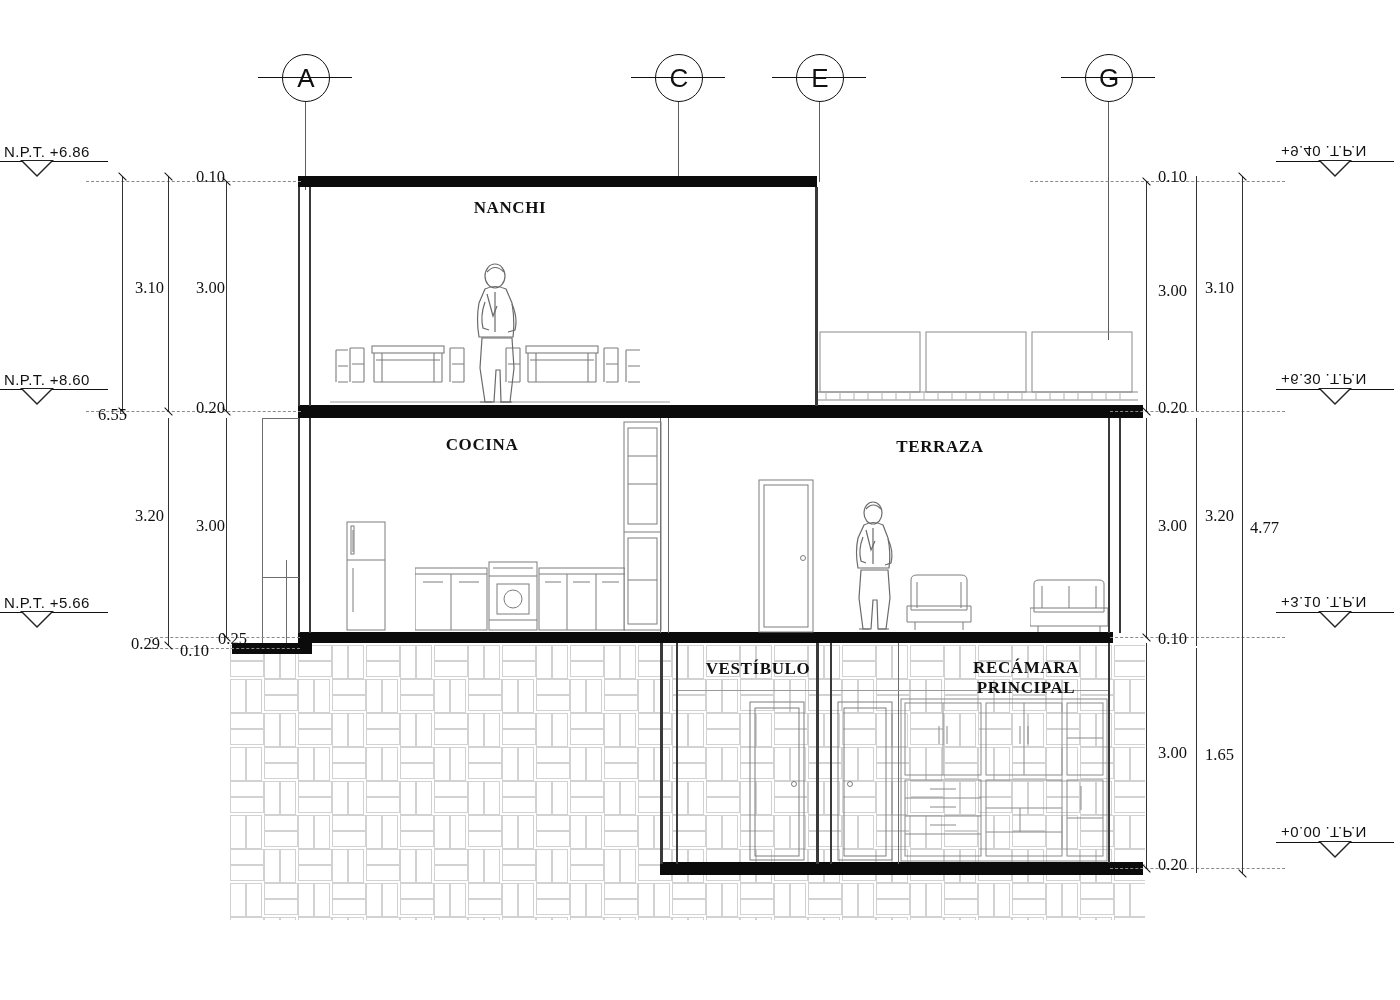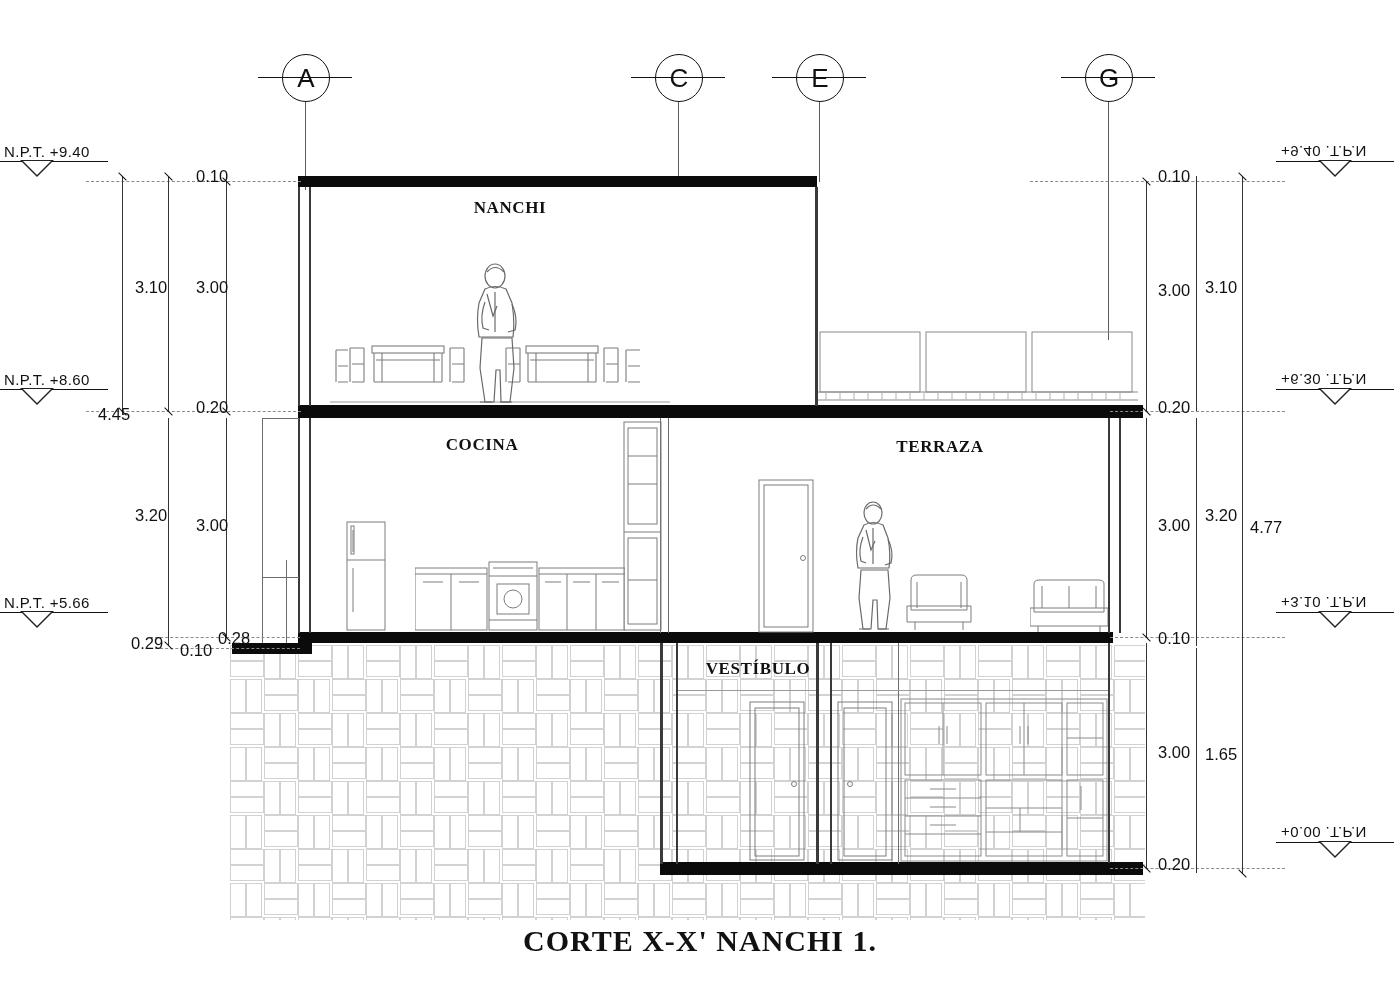--- a/index.html
+++ b/index.html
@@ -26,21 +26,21 @@
 
   
   .slab{position:absolute;background:#0b0b0b;}
 
   
   .ln{position:absolute;background:#6d6d6d;}
   .ln-d{position:absolute;background:#3a3a3a;}
   .ln-l{position:absolute;background:#9a9a9a;}
 
   
-  .dimtxt{position:absolute;font-size:16.5px;font-family:Liberation Sans, sans-serif;color:#111;white-space:nowrap;}
+  .dimtxt{position:absolute;font-size:16.5px;font-family:Liberation Serif, serif;color:#111;white-space:nowrap;}
   .dimline{position:absolute;width:0;border-left:1px solid #333;}
   .tickmark{position:absolute;height:0;border-top:1.4px solid #111;width:11px;}
   .extline{position:absolute;height:0;border-top:1px dashed #8a8a8a;}
 
   
   .lvl{position:absolute;font-size:15px;font-family:"Liberation Sans",sans-serif;color:#111;white-space:nowrap;letter-spacing:.4px;}
   .lvl.flip{transform:scaleY(-1);}
   .lvlsym{position:absolute;width:54px;height:20px;}
   .lvlsym:before{
     content:"";position:absolute;left:10px;top:0;width:0;height:0;
@@ -850,22 +850,23 @@
         <line x1="167" y1="120" x2="203" y2="120"></line>
         <line x1="181" y1="88" x2="181" y2="112"></line>
       </g>
     </svg>
   </div>
 
   <div class="room" style="left:440px;top:198px;width:140px;">NANCHI</div>
   <div class="room" style="left:412px;top:435px;width:140px;">COCINA</div>
   <div class="room" style="left:865px;top:437px;width:150px;">TERRAZA</div>
   <div class="room" style="left:690px;top:659px;width:136px;">VESTÍBULO</div>
-
-  <div class="lvl" style="left:4px;top:143px;">N.P.T. +9.40</div>
+  <div class="room" style="left:940px;top:658px;width:172px;line-height:20px;">RECÁMARA PRINCIPAL</div>
+
+  <div class="lvl" style="left:4px;top:143px;">N.P.T. +6.86</div>
   <div class="lvlbar" style="left:0px;top:161px;width:108px;"></div>
   <div class="lvlsym" style="left:10px;top:160px;"></div>
 
   <div class="lvl" style="left:4px;top:371px;">N.P.T. +8.60</div>
   <div class="lvlbar" style="left:0px;top:389px;width:108px;"></div>
   <div class="lvlsym" style="left:10px;top:388px;"></div>
 
   <div class="lvl" style="left:4px;top:594px;">N.P.T. +5.66</div>
   <div class="lvlbar" style="left:0px;top:612px;width:108px;"></div>
   <div class="lvlsym" style="left:10px;top:611px;"></div>
@@ -904,26 +905,26 @@
   <div class="tickmark" style="left:163px;top:645px;transform:rotate(45deg);"></div>
 
   <div class="dimline" style="left:122px;top:176px;height:235px;"></div>
   <div class="tickmark" style="left:117px;top:176px;transform:rotate(45deg);"></div>
   <div class="tickmark" style="left:117px;top:411px;transform:rotate(45deg);"></div>
 
   <div class="dimtxt" style="left:196px;top:167px;">0.10</div>
   <div class="dimtxt" style="left:135px;top:278px;">3.10</div>
   <div class="dimtxt" style="left:196px;top:278px;">3.00</div>
   <div class="dimtxt" style="left:196px;top:398px;">0.20</div>
-  <div class="dimtxt" style="left:98px;top:405px;">4.45</div>
+  <div class="dimtxt" style="left:98px;top:405px;">6.55</div>
   <div class="dimtxt" style="left:135px;top:506px;">3.20</div>
   <div class="dimtxt" style="left:196px;top:516px;">3.00</div>
   <div class="dimtxt" style="left:131px;top:634px;">0.29</div>
   <div class="dimtxt" style="left:180px;top:641px;">0.10</div>
-  <div class="dimtxt" style="left:218px;top:629px;">0.28</div>
+  <div class="dimtxt" style="left:218px;top:629px;">0.25</div>
 
   <div class="extline" style="left:1030px;top:181px;width:255px;"></div>
   <div class="extline" style="left:1110px;top:411px;width:175px;"></div>
   <div class="extline" style="left:1110px;top:637px;width:175px;"></div>
   <div class="extline" style="left:1110px;top:868px;width:175px;"></div>
 
   <div class="dimline" style="left:1146px;top:181px;height:230px;"></div>
   <div class="dimline" style="left:1146px;top:418px;height:219px;"></div>
   <div class="dimline" style="left:1146px;top:643px;height:225px;"></div>
   <div class="tickmark" style="left:1141px;top:181px;transform:rotate(45deg);"></div>
@@ -944,15 +945,14 @@
   <div class="dimtxt" style="left:1205px;top:278px;">3.10</div>
   <div class="dimtxt" style="left:1158px;top:398px;">0.20</div>
   <div class="dimtxt" style="left:1158px;top:516px;">3.00</div>
   <div class="dimtxt" style="left:1205px;top:506px;">3.20</div>
   <div class="dimtxt" style="left:1250px;top:518px;">4.77</div>
   <div class="dimtxt" style="left:1158px;top:629px;">0.10</div>
   <div class="dimtxt" style="left:1158px;top:743px;">3.00</div>
   <div class="dimtxt" style="left:1205px;top:745px;">1.65</div>
   <div class="dimtxt" style="left:1158px;top:855px;">0.20</div>
 
-  <div id="title">CORTE X-X' NANCHI 1.</div>
 
 </div>
 
 </body></html>

